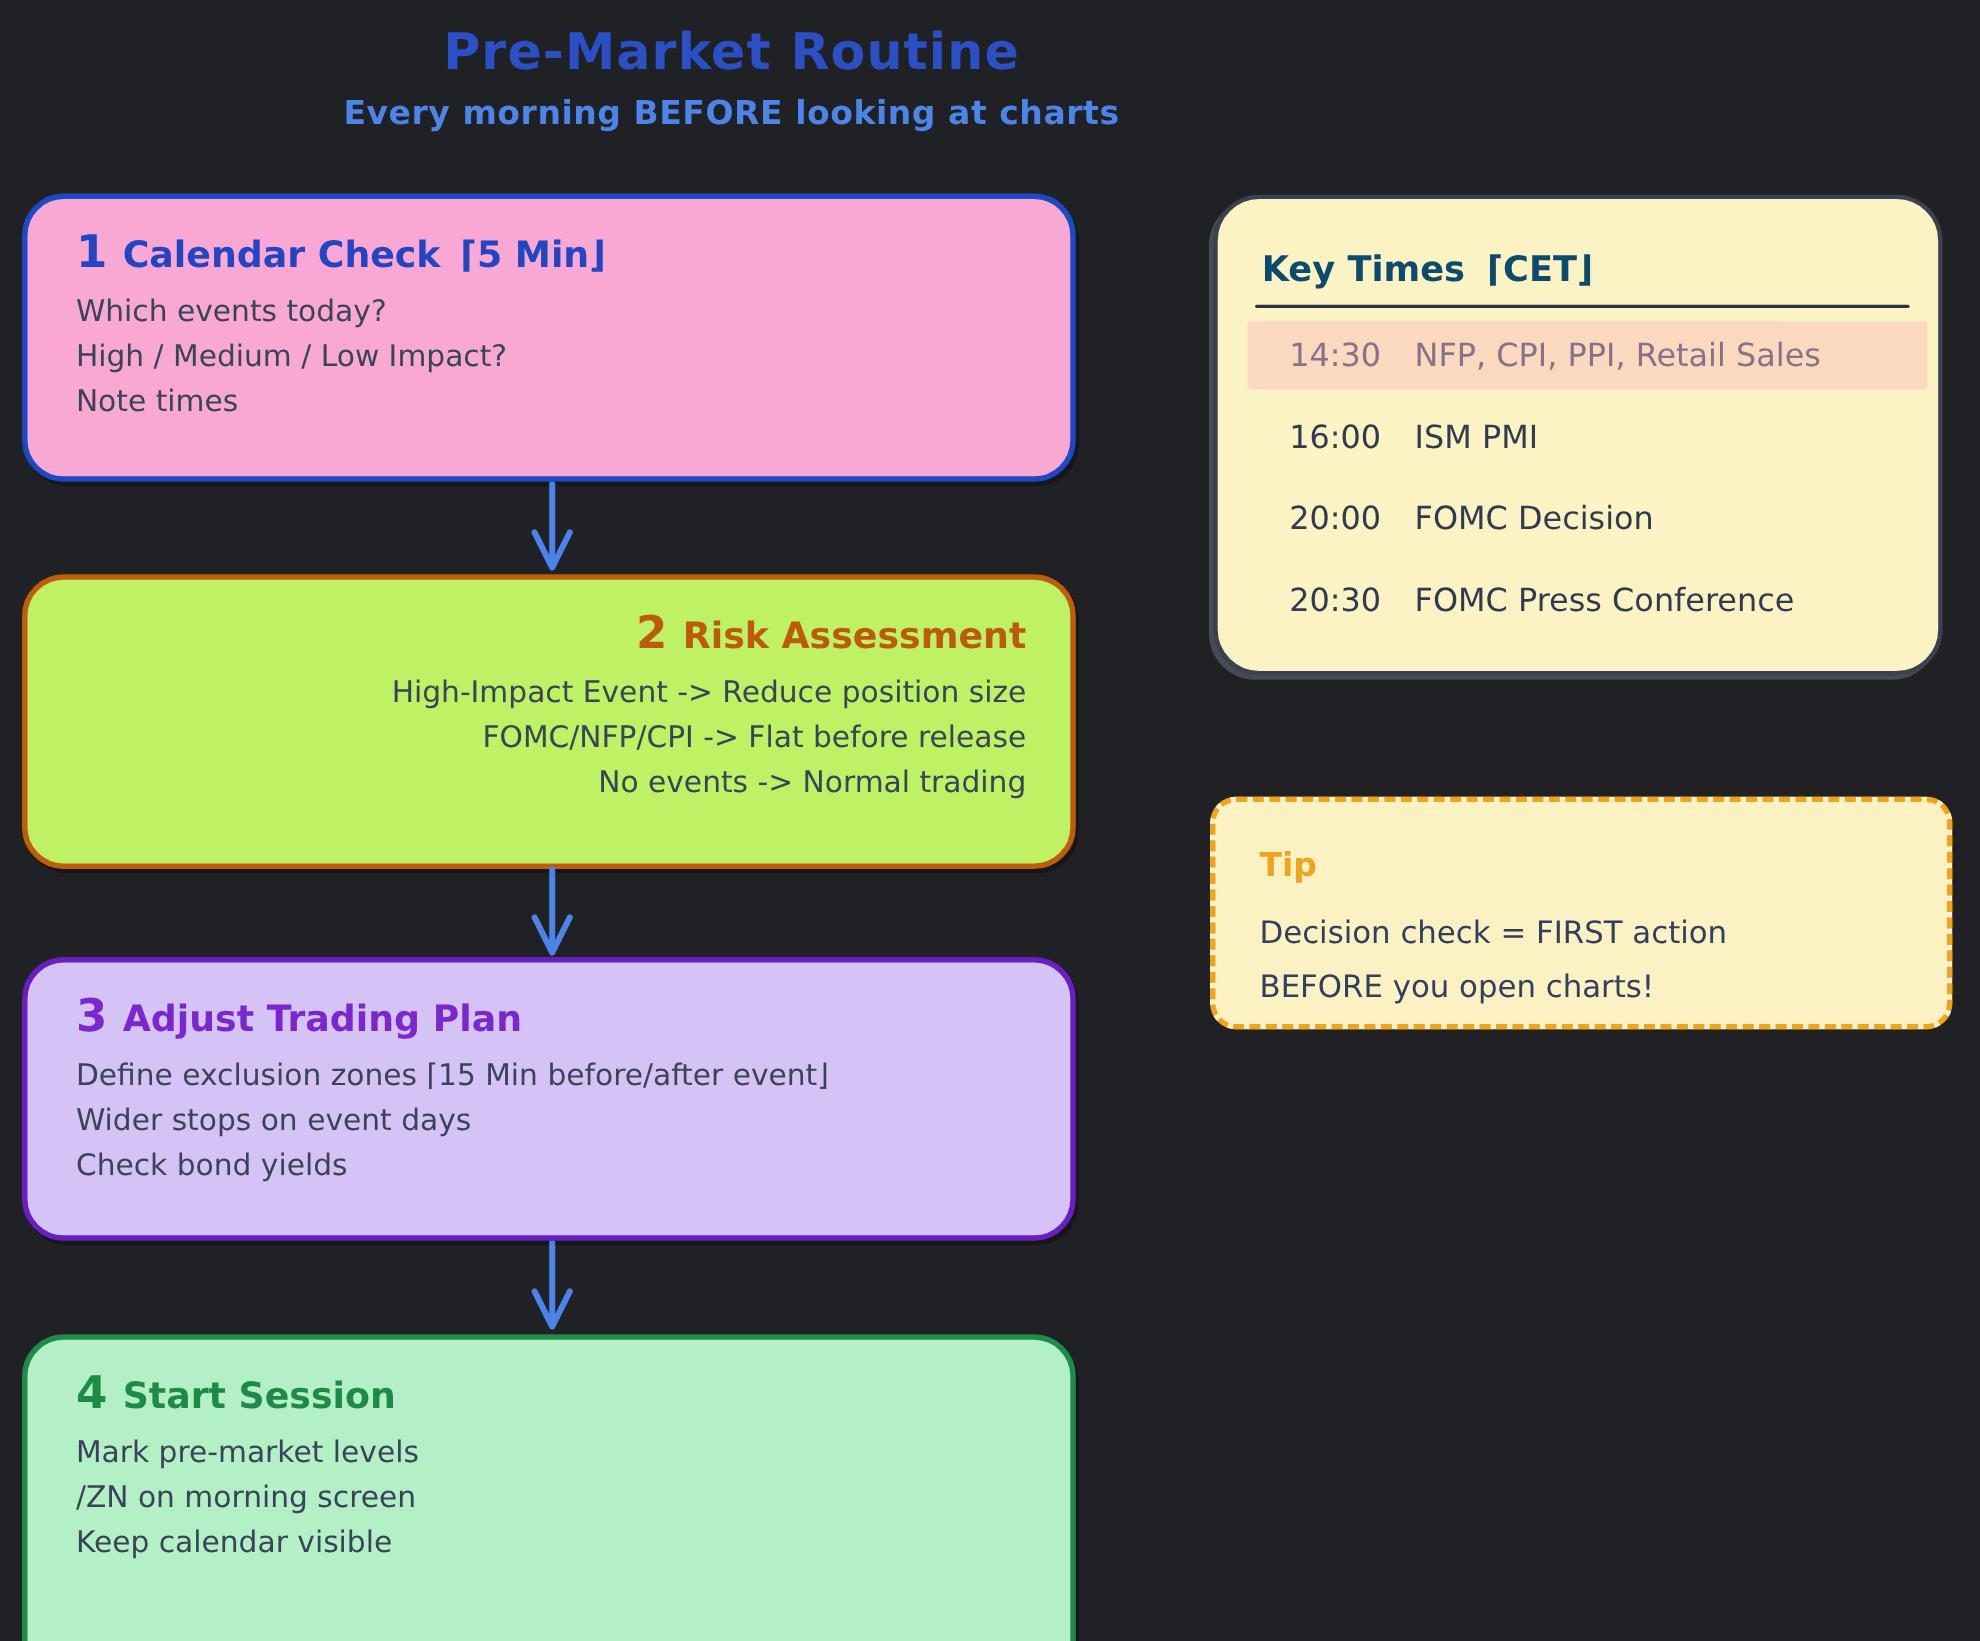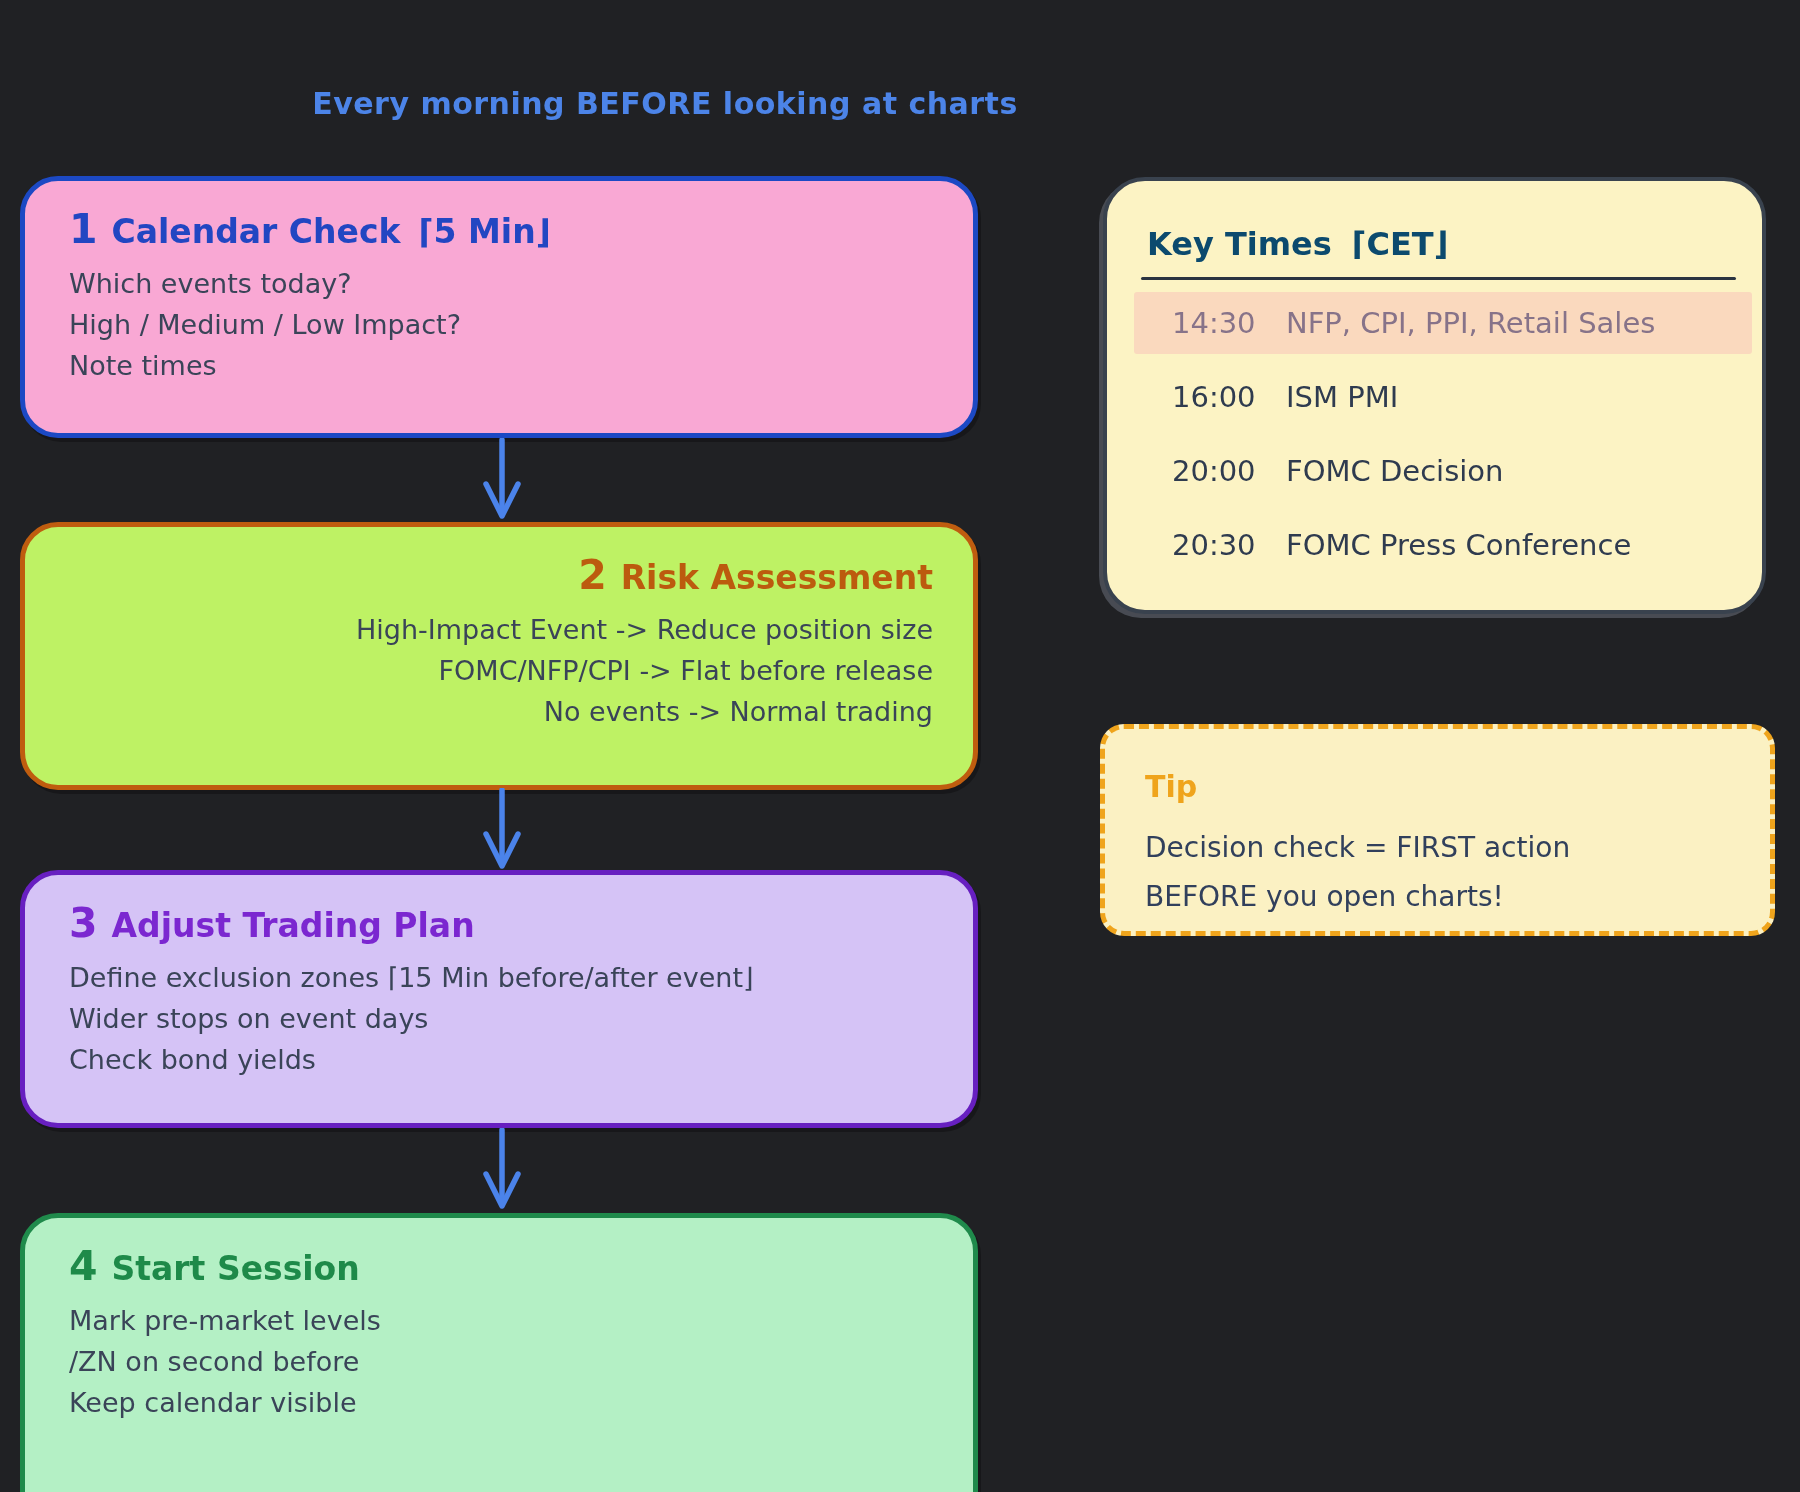--- a/index.html
+++ b/index.html
@@ -65,20 +65,21 @@
     border:5px dashed #efa41c; border-radius:24px; padding:40px 38px 0 40px;
   }
   .tip-title { font-size:30px; font-weight:bold; color:#efa41c; height:42px; }
   .tip-body { margin-top:12px; font-size:28px; line-height:49px; color:#31405c; }
 </style>
 </head>
 <body>
 
 <div class="canvas">
 
+  <div class="page-title">Pre-Market Routine</div>
   <div class="page-subtitle">Every morning BEFORE looking at charts</div>
 
   <section class="step step-1">
     <div class="step-title">
       <span class="step-num">1</span><span>Calendar Check</span><span class="step-badge">⌈5 Min⌋</span>
     </div>
     <div class="step-body">
       <div>Which events today?</div>
       <div>High / Medium / Low Impact?</div>
       <div>Note times</div>
@@ -121,21 +122,21 @@
     <path d="M22 2 L22 70" stroke="#4b83ea" stroke-width="5.5" fill="none" stroke-linecap="round"></path>
     <path d="M6 46 L22 78 L38 46" stroke="#4b83ea" stroke-width="5.5" fill="none" stroke-linecap="round" stroke-linejoin="round"></path>
   </svg>
 
   <section class="step step-4">
     <div class="step-title">
       <span class="step-num">4</span><span>Start Session</span>
     </div>
     <div class="step-body">
       <div>Mark pre-market levels</div>
-      <div>/ZN on second before</div>
+      <div>/ZN on morning screen</div>
       <div>Keep calendar visible</div>
     </div>
   </section>
 
   <aside class="keytimes">
     <div class="kt-title">
       <span>Key Times</span><span class="kt-bracket">⌈CET⌋</span>
     </div>
     <div class="kt-rule"></div>
     <div class="kt-rows">

